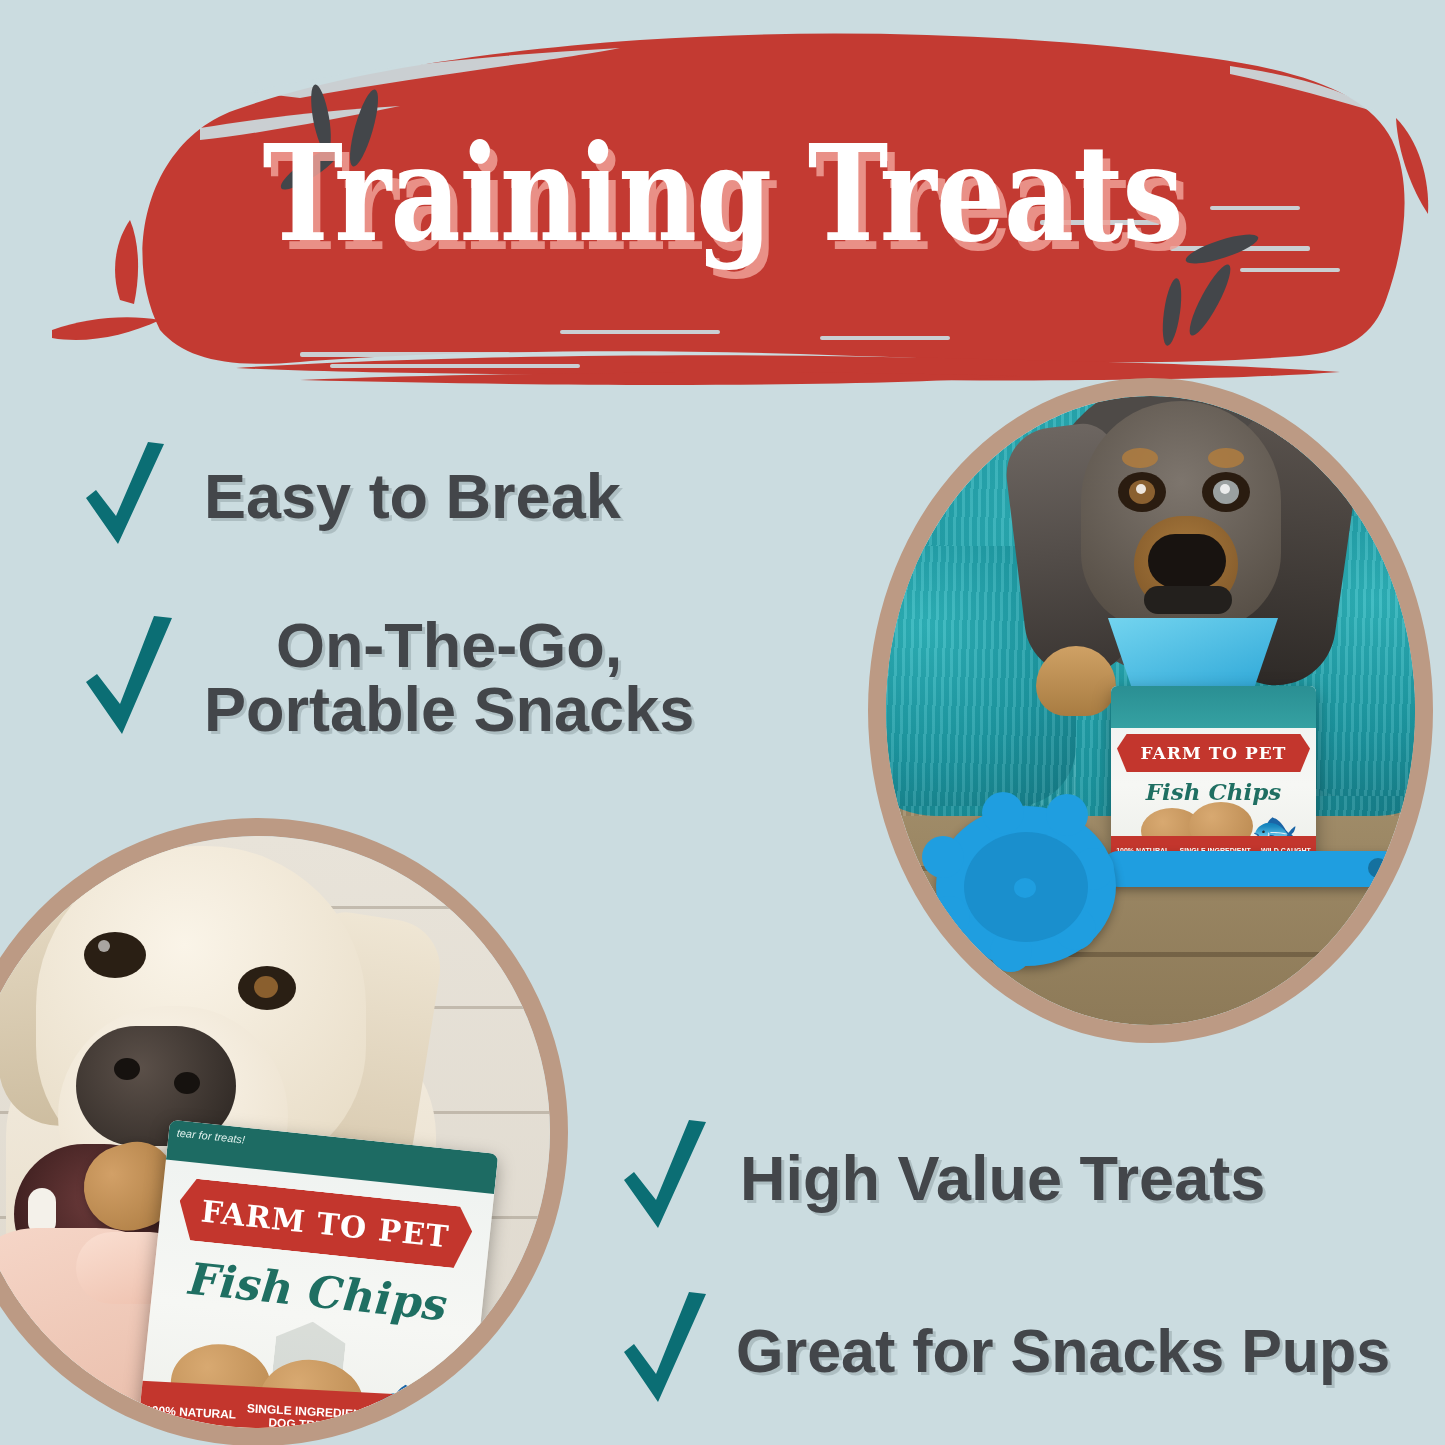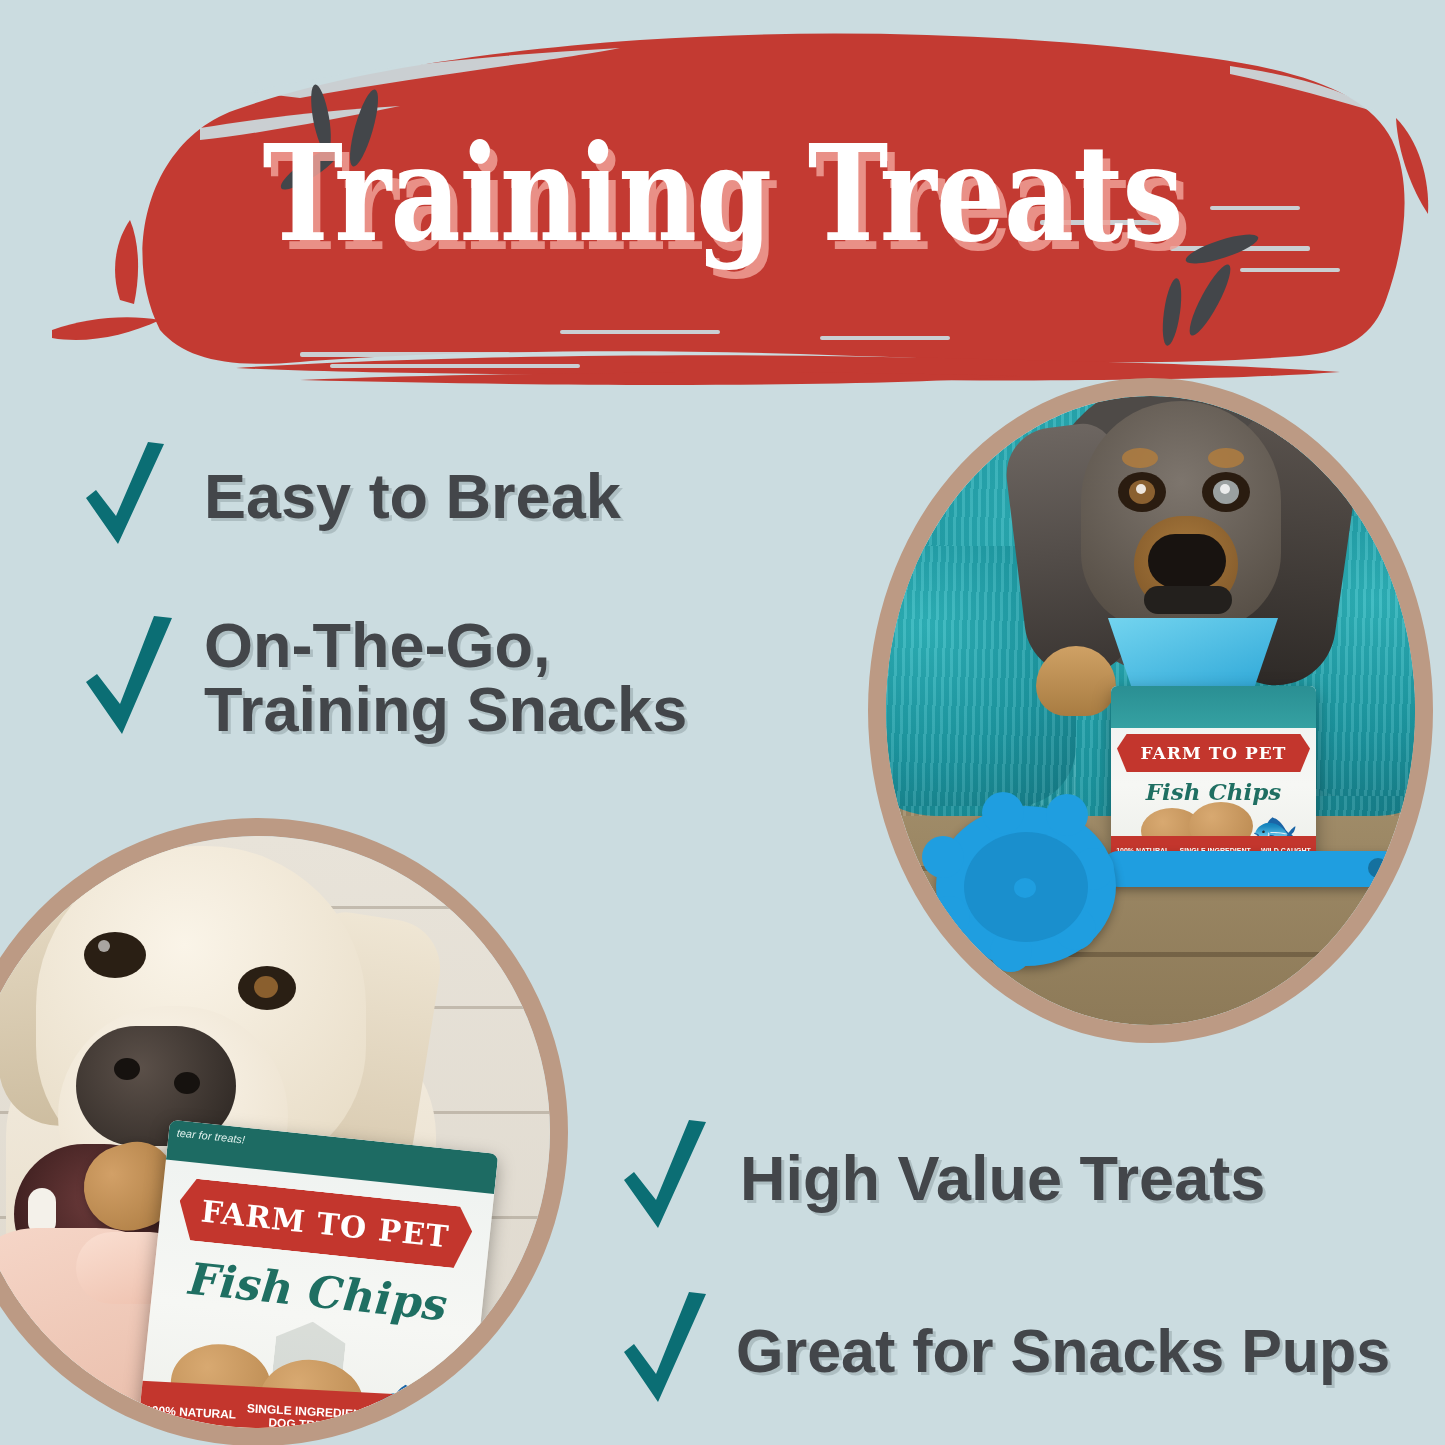--- a/index.html
+++ b/index.html
@@ -23,21 +23,21 @@
     line-height:1;
     letter-spacing:-1px;
     color:#ffffff;
     transform:scaleX(0.82);
     text-shadow:9px 9px 0 rgba(240,160,150,0.85);
     white-space:nowrap;
     -webkit-font-smoothing:antialiased;
   }
 
   
-  .bullet{position:absolute;display:flex;align-items:center;}
+  .bullet{position:absolute;display:flex;align-items:center;text-align:center;}
   .check{flex:0 0 auto;}
   .check svg{display:block;}
   .btext{
     font-family:"Liberation Sans", sans-serif;
     font-weight:bold;
     color:#43464a;
     line-height:1.02;
     text-shadow:3px 3px 0 rgba(150,165,170,0.55);
     white-space:pre-line;
   }
@@ -176,21 +176,21 @@
     <span class="btext">Easy to Break</span>
   </div>
 
   <div class="bullet" id="b2">
     <span class="check">
       <svg width="100" height="130" viewBox="0 0 100 130">
         <path d="M8,70 L44,122 L94,6 L76,4 L42,92 L19,62 Z" fill="#0b6e74"></path>
       </svg>
     </span>
     <span class="btext">On-The-Go,
-Training Snacks</span>
+Portable Snacks</span>
   </div>
 
   <div class="bullet" id="b3">
     <span class="check">
       <svg width="96" height="116" viewBox="0 0 96 116">
         <path d="M8,60 L42,108 L90,2 L73,0 L40,80 L18,52 Z" fill="#0b6e74"></path>
       </svg>
     </span>
     <span class="btext">High Value Treats</span>
   </div>

